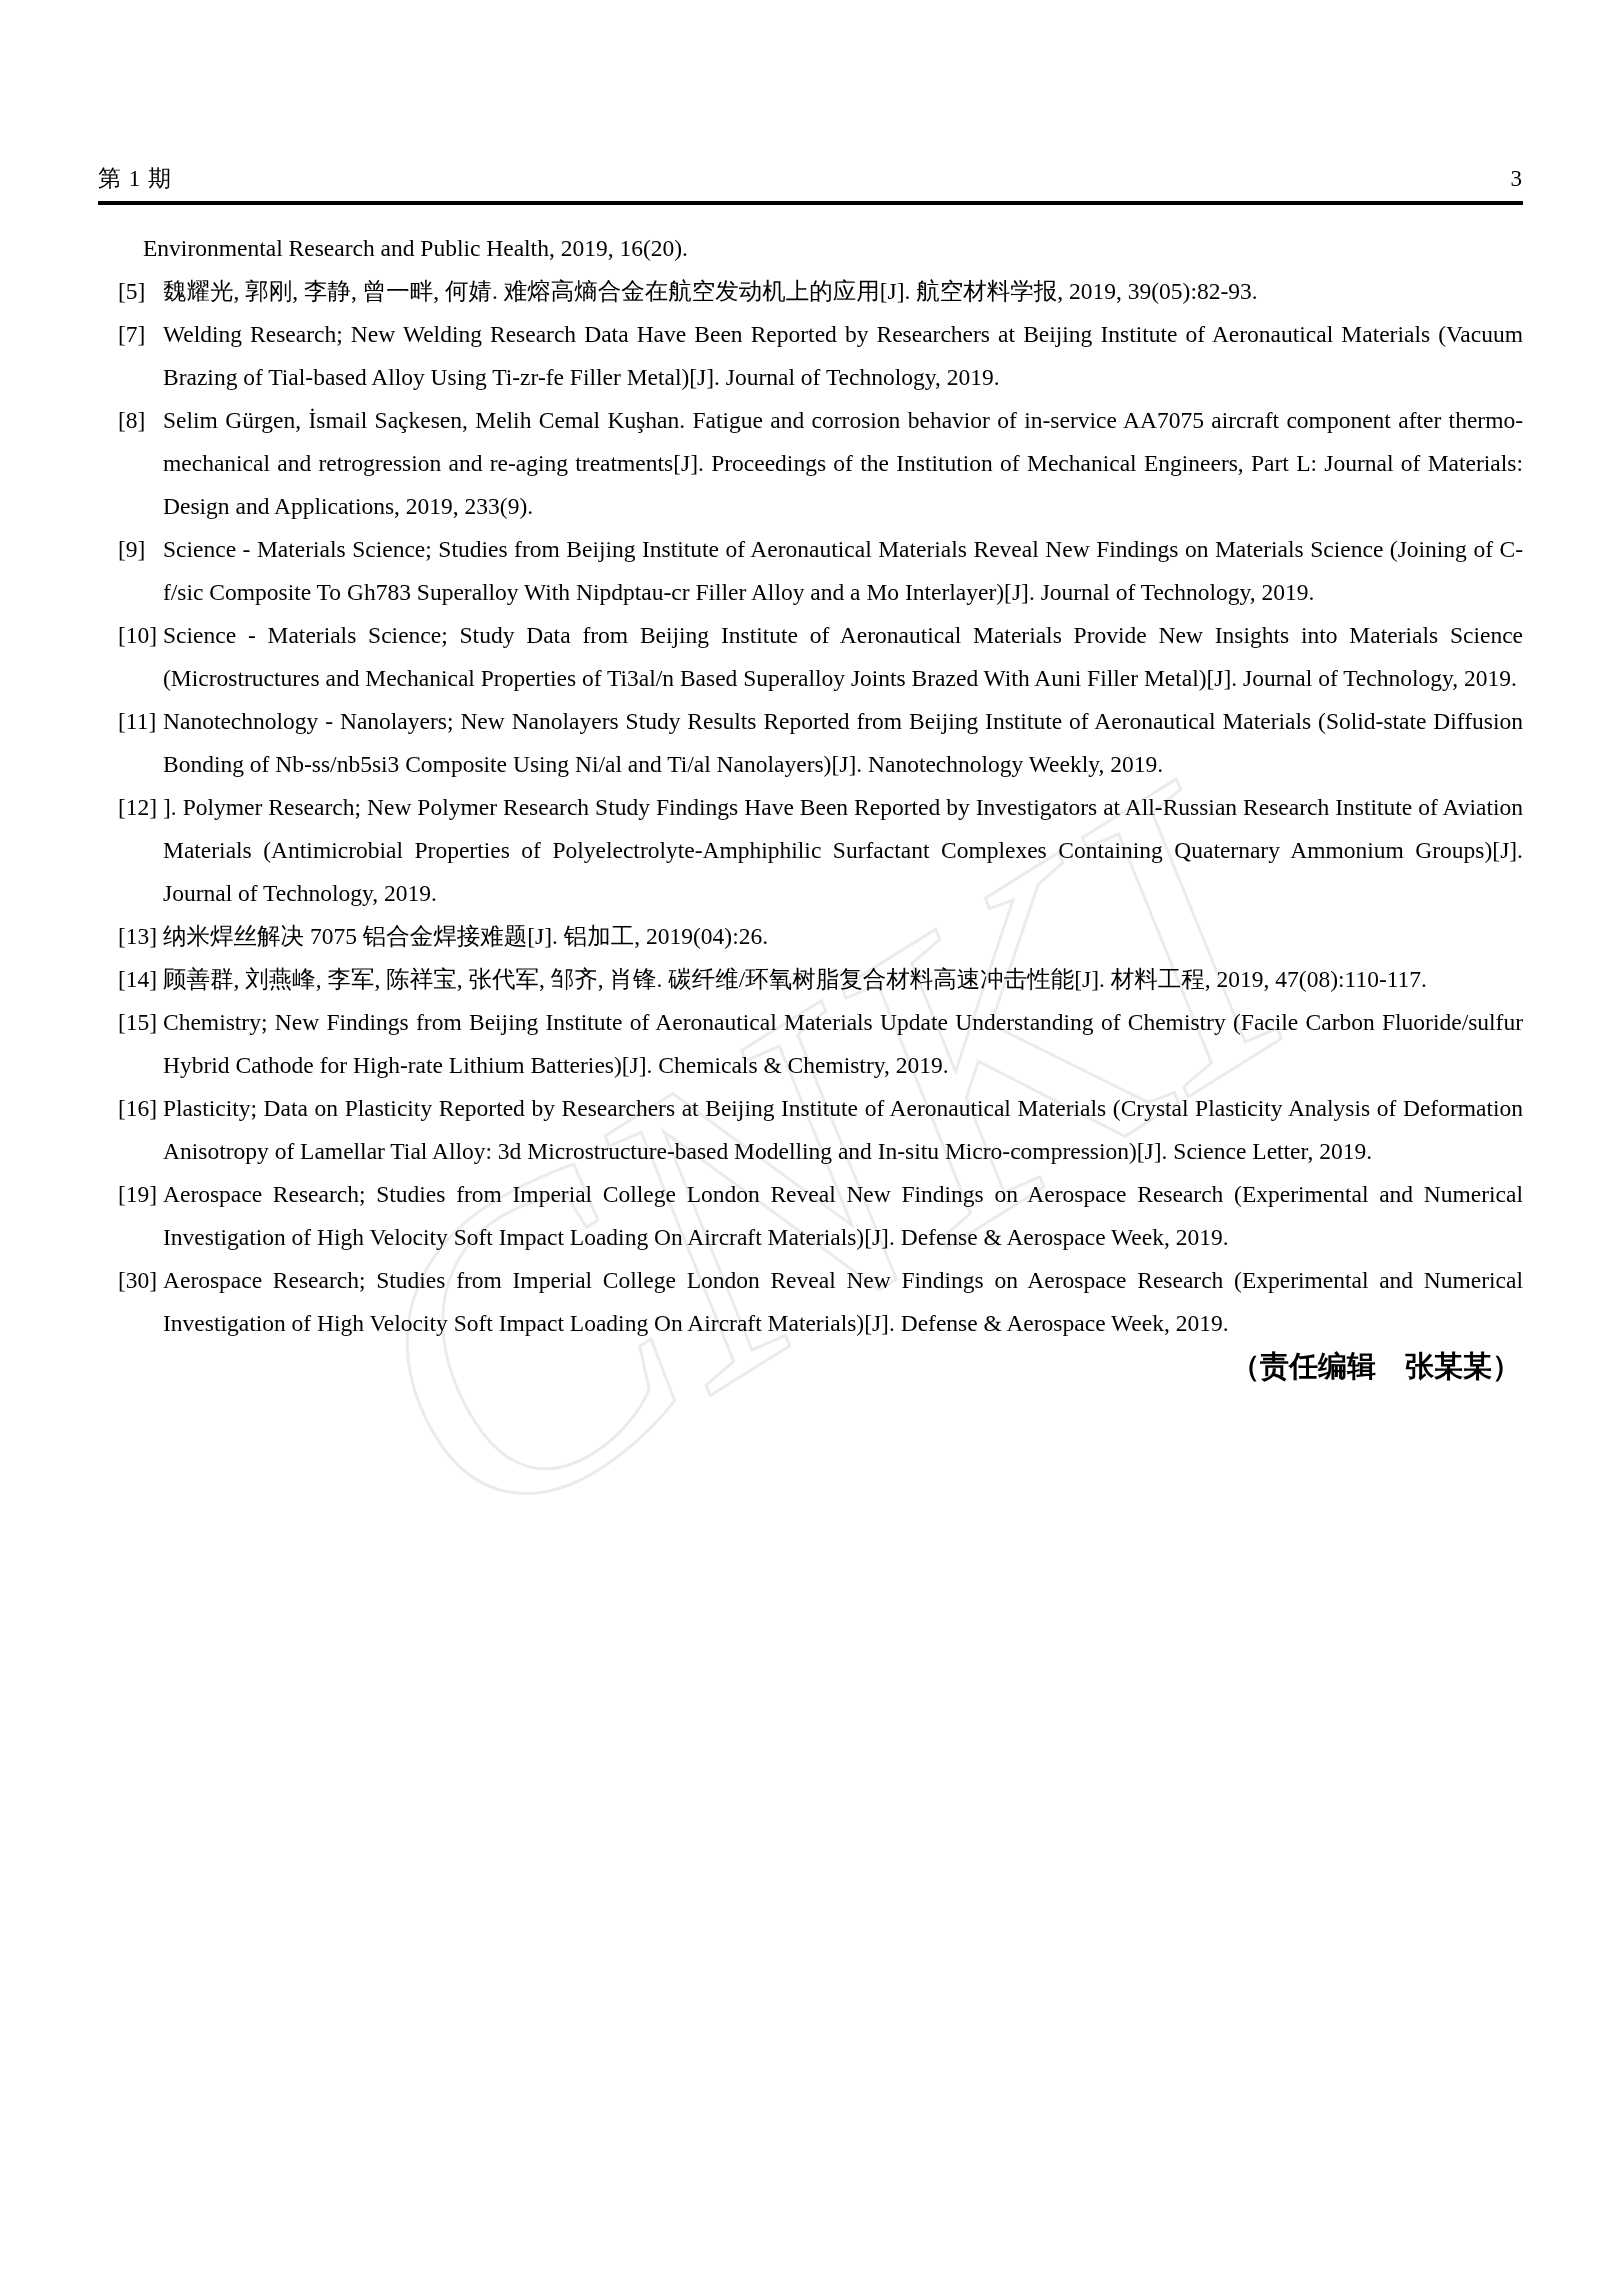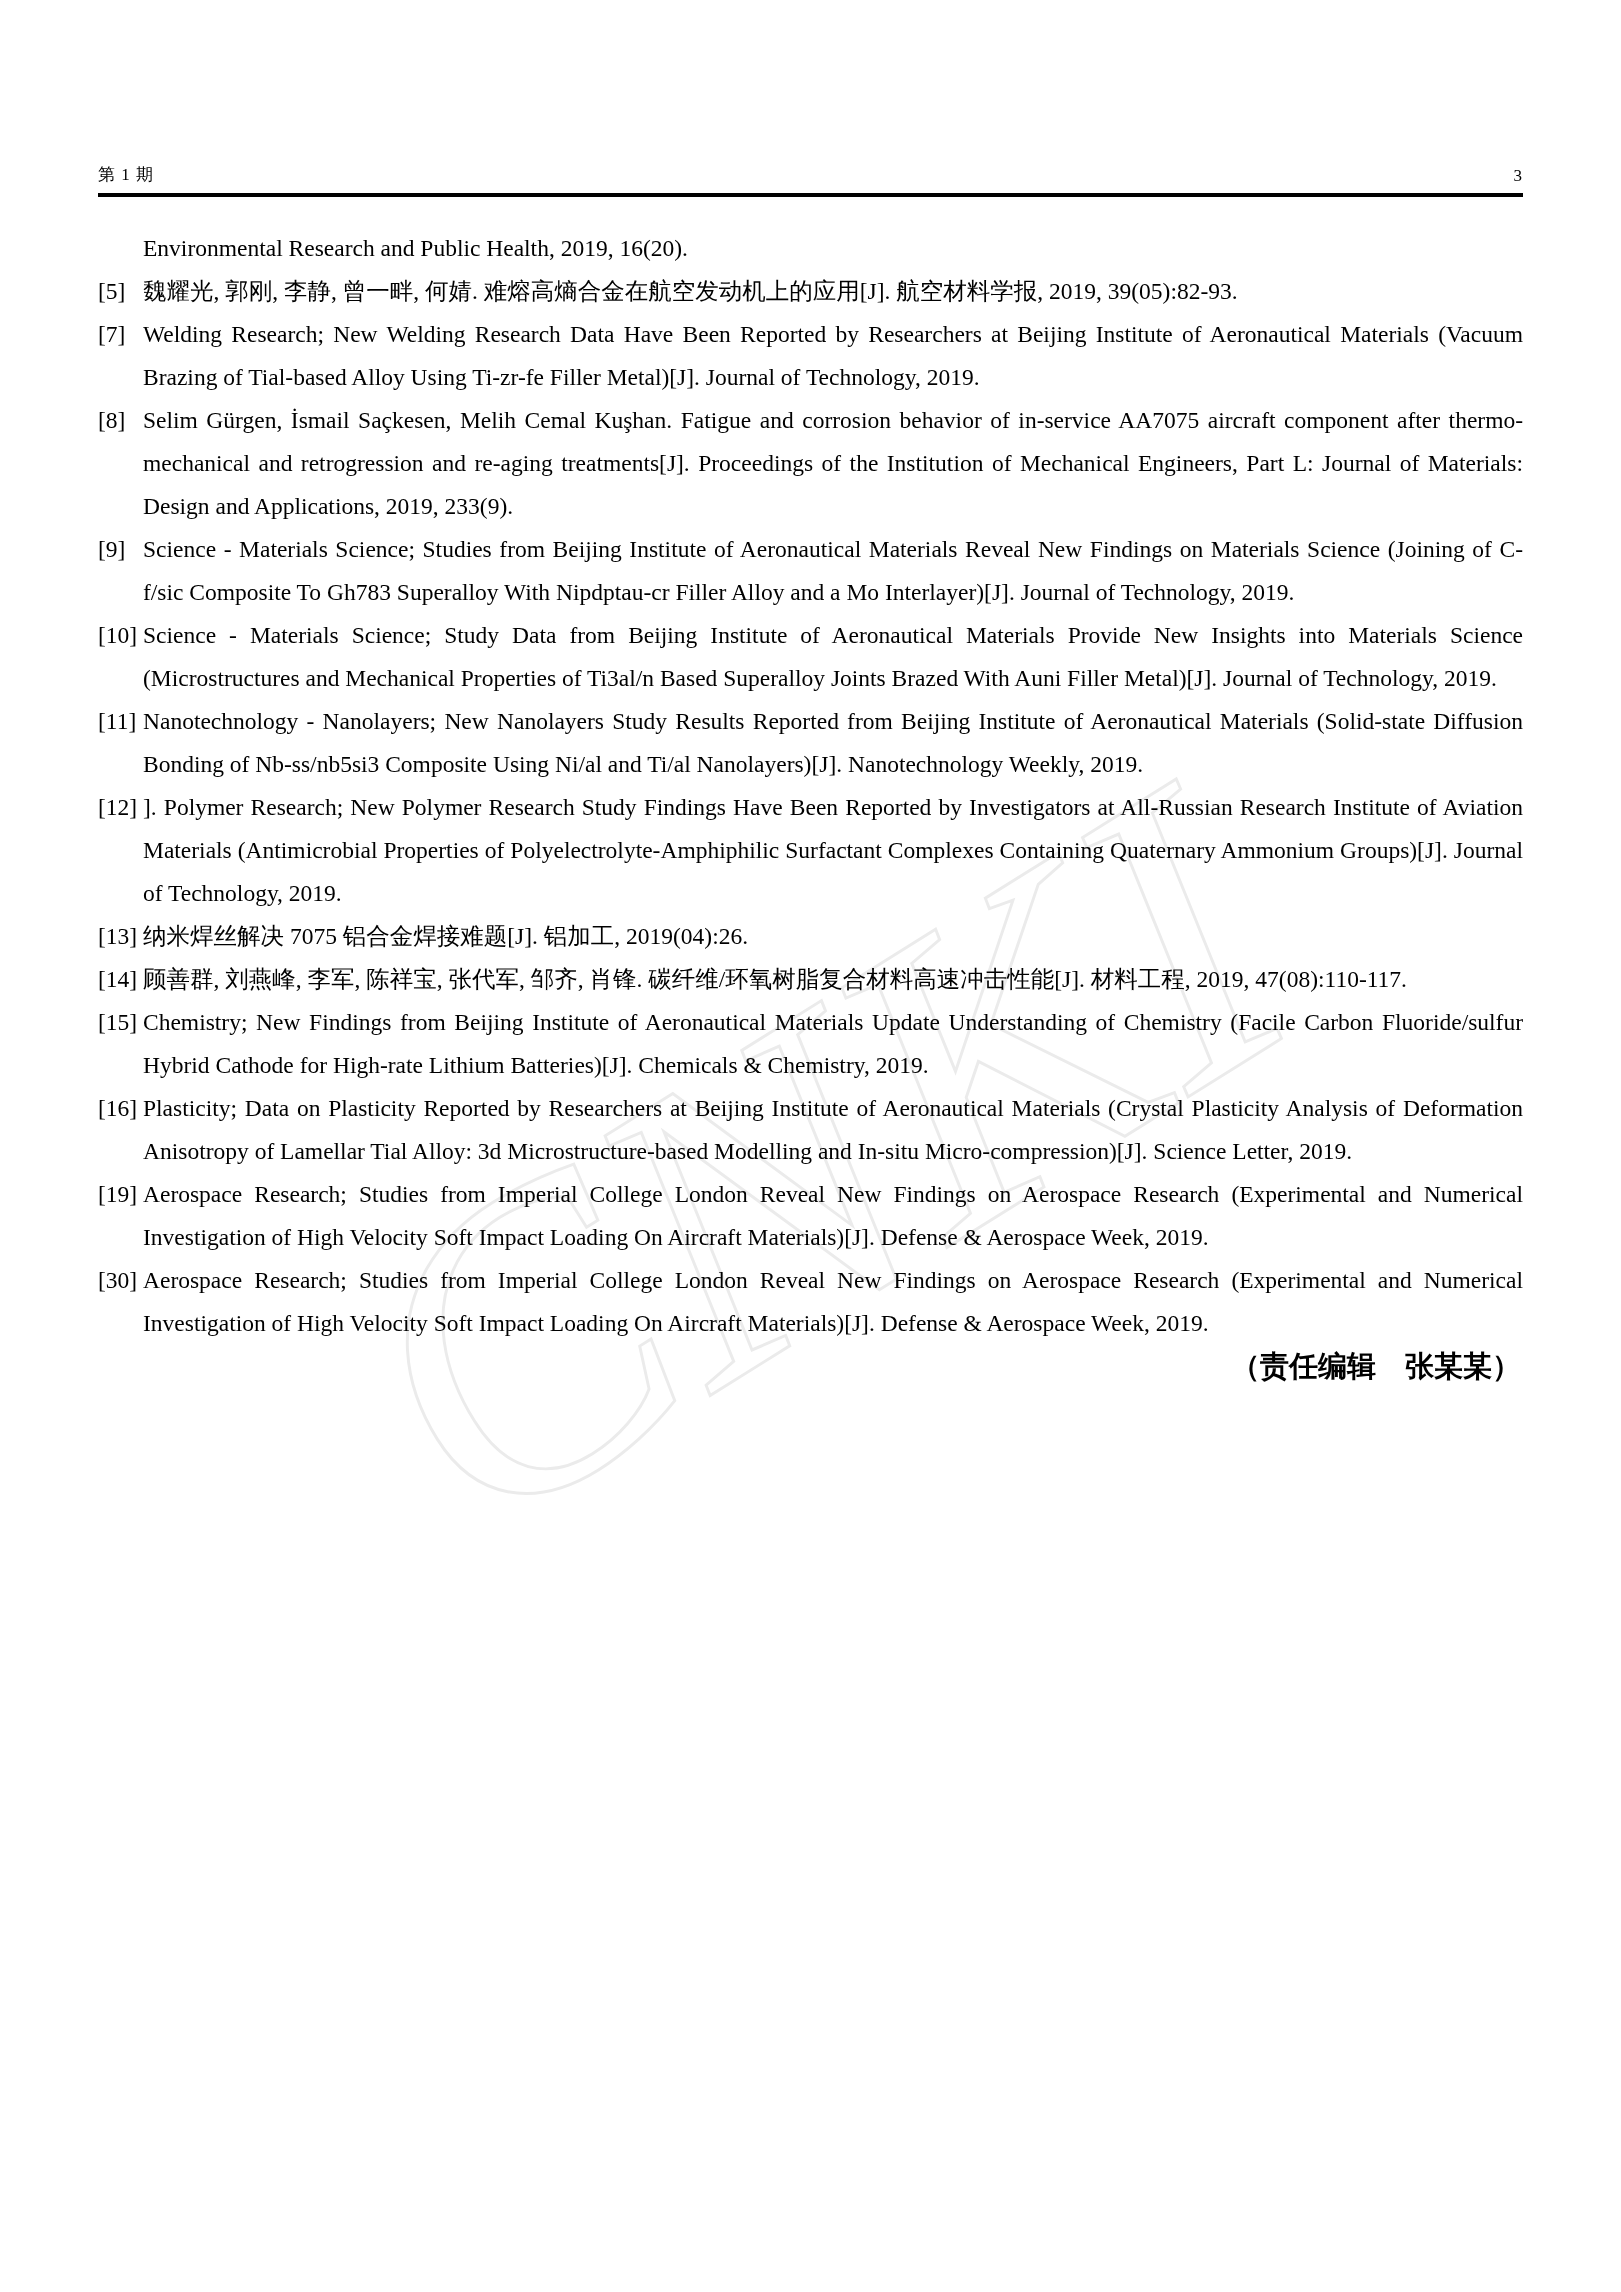--- a/index.html
+++ b/index.html
@@ -12,40 +12,41 @@
     font-family:"Liberation Serif","DejaVu Serif",serif;
     overflow:hidden;
   }
   .header{
     position:absolute;
     left:98px;
     top:163px;
     width:1425px;
     display:flex;
     justify-content:space-between;
-    align-items:flex-end;
-    font-size:17px;
+    align-items:center;
+    font-size:23px;
     letter-spacing:1px;
     border-bottom:4.9px solid #000;
     padding-bottom:6.9px;
     box-sizing:border-box;
   }
   .refs{
     position:absolute;
     left:98px;
     top:227px;
     width:1425px;
     font-size:23.5px;
     line-height:43px;
     text-align:justify;
   }
   .ref{
     padding-left:45px;
     text-indent:-45px;
     text-align:justify;
+    margin-left:20px;
   }
   .ref-label{
     display:inline-block;
     width:45px;
     text-indent:0;
   }
   .cont{
     padding-left:45px;
     text-indent:0;
   }

